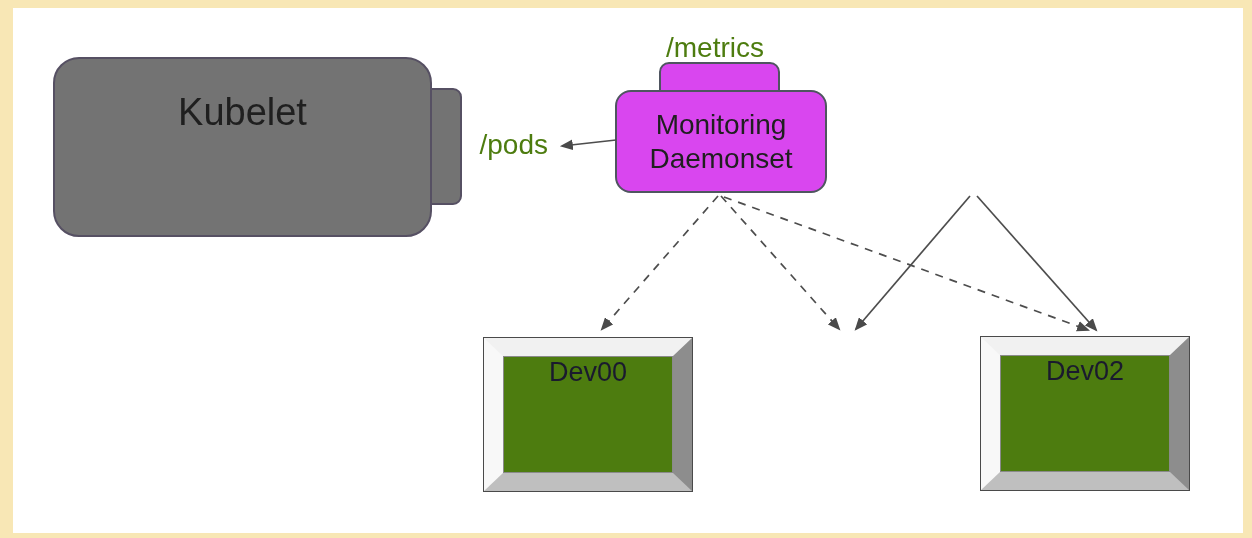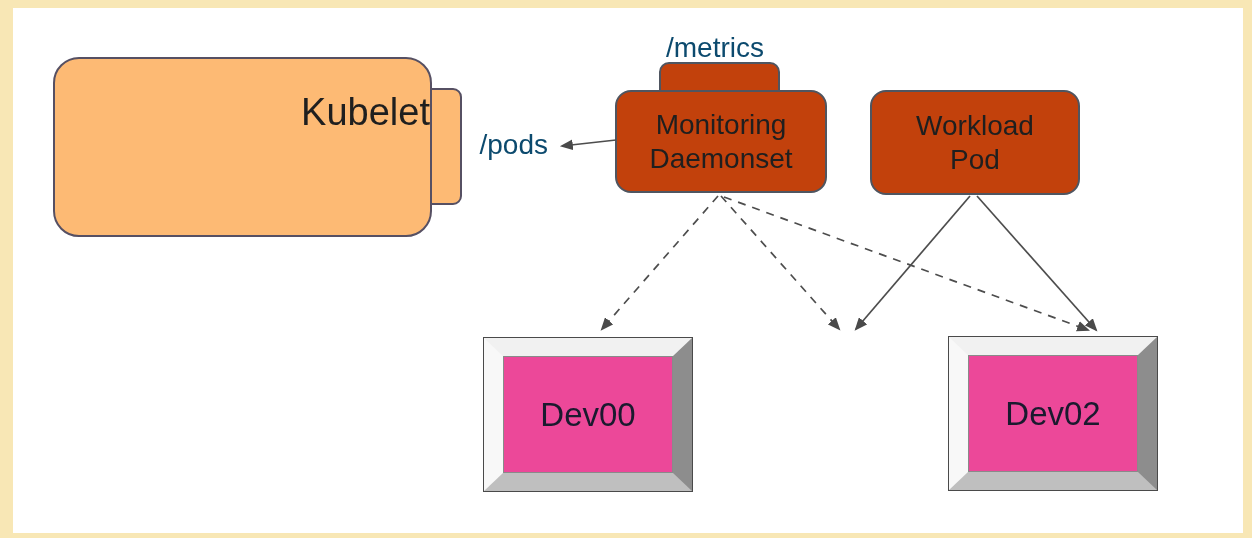--- a/index.html
+++ b/index.html
@@ -11,22 +11,22 @@
   }
   
   .frame { position:absolute; background:#f8e7b5; z-index:10; }
   .frame-top    { left:0; top:0; width:100%; height:8px; }
   .frame-bottom { left:0; bottom:0; width:100%; height:5px; }
   .frame-left   { left:0; top:0; width:13px; height:100%; }
   .frame-right  { right:0; top:0; width:9px; height:100%; }
 
   
   .node { position:absolute; box-sizing:border-box; border:2px solid #565063; display:flex; align-items:center; justify-content:center; text-align:center; }
-  .purple { background:#fdba74;justify-content:flex-end; }
-  .blue   { background:#c2410c; border-color:#4f5560; }
+  .purple { background:#737373; }
+  .blue   { background:#d946ef; border-color:#4f5560; }
 
   .kubelet-main {
     left:53px; top:57px; width:379px; height:180px;
     border-radius:26px; z-index:2;
     align-items:flex-start;
     font-size:38px; padding-top:32px;
   }
   .kubelet-tab {
     left:420px; top:88px; width:42px; height:117px;
     border-radius:9px; z-index:1;
@@ -41,43 +41,43 @@
     font-size:28px; line-height:34px;
   }
   .monitoring-main span { display:inline-block; width:170px; }
   .workload-main {
     left:870px; top:90px; width:210px; height:105px;
     border-radius:16px; z-index:2;
     font-size:28px; line-height:34px;
   }
   .workload-main span { display:inline-block; width:140px; }
 
-  .endpoint-label { position:absolute; z-index:3; font-size:28px; color:#0c4a6e; }
+  .endpoint-label { position:absolute; z-index:3; font-size:28px; color:#4d7c0f; }
   .metrics-label { left:640px; top:32px; width:150px; text-align:center; }
   .pods-label    { left:463px; top:129px; width:85px; text-align:right; }
 
   
   .device {
     position:absolute; width:210px; height:155px;
     border:1px solid #4a4a4a; box-sizing:border-box; z-index:2;
   }
   .device-bevel {
     position:absolute; left:0; top:0; right:0; bottom:0;
     border-style:solid; border-width:18px 19px 18px 19px;
     border-color:#f1f1f1 #8d8d8d #bfbfbf #f8f8f8;
   }
   .device-panel {
     position:absolute; left:0; top:0; right:0; bottom:0;
-    background:#ec4899; border:1px solid #8a8a8a;
-    display:flex; align-items:center; justify-content:center;
-    font-size:33px; color:#1a1a2e;
+    background:#4d7c0f; border:1px solid #8a8a8a;
+    display:flex; align-items:flex-start; justify-content:center;
+    font-size:27px; color:#1a1a2e;
   }
   .dev00 { left:483px; top:337px; }
   .dev01 { left:741px; top:336px; }
-  .dev02 { left:948px; top:336px; }
+  .dev02 { left:980px; top:336px; }
 
   svg.edges { position:absolute; left:0; top:0; z-index:4; pointer-events:none; }
 </style>
 </head>
 <body>
 
 <div id="canvas">
 
   <div class="frame frame-top"></div>
   <div class="frame frame-bottom"></div>
@@ -91,23 +91,20 @@
 
   <div class="endpoint-label pods-label">/pods</div>
 
   <div class="endpoint-label metrics-label">/metrics</div>
   <div class="node blue metrics-tab"></div>
 
   <div class="node blue monitoring-main">
     <span>Monitoring Daemonset</span>
   </div>
 
-  <div class="node blue workload-main">
-    <span>Workload Pod</span>
-  </div>
 
   <div class="device dev00">
     <div class="device-bevel">
       <div class="device-panel">
         <span>Dev00</span>
       </div>
     </div>
   </div>
   <div class="device dev02">
     <div class="device-bevel">

